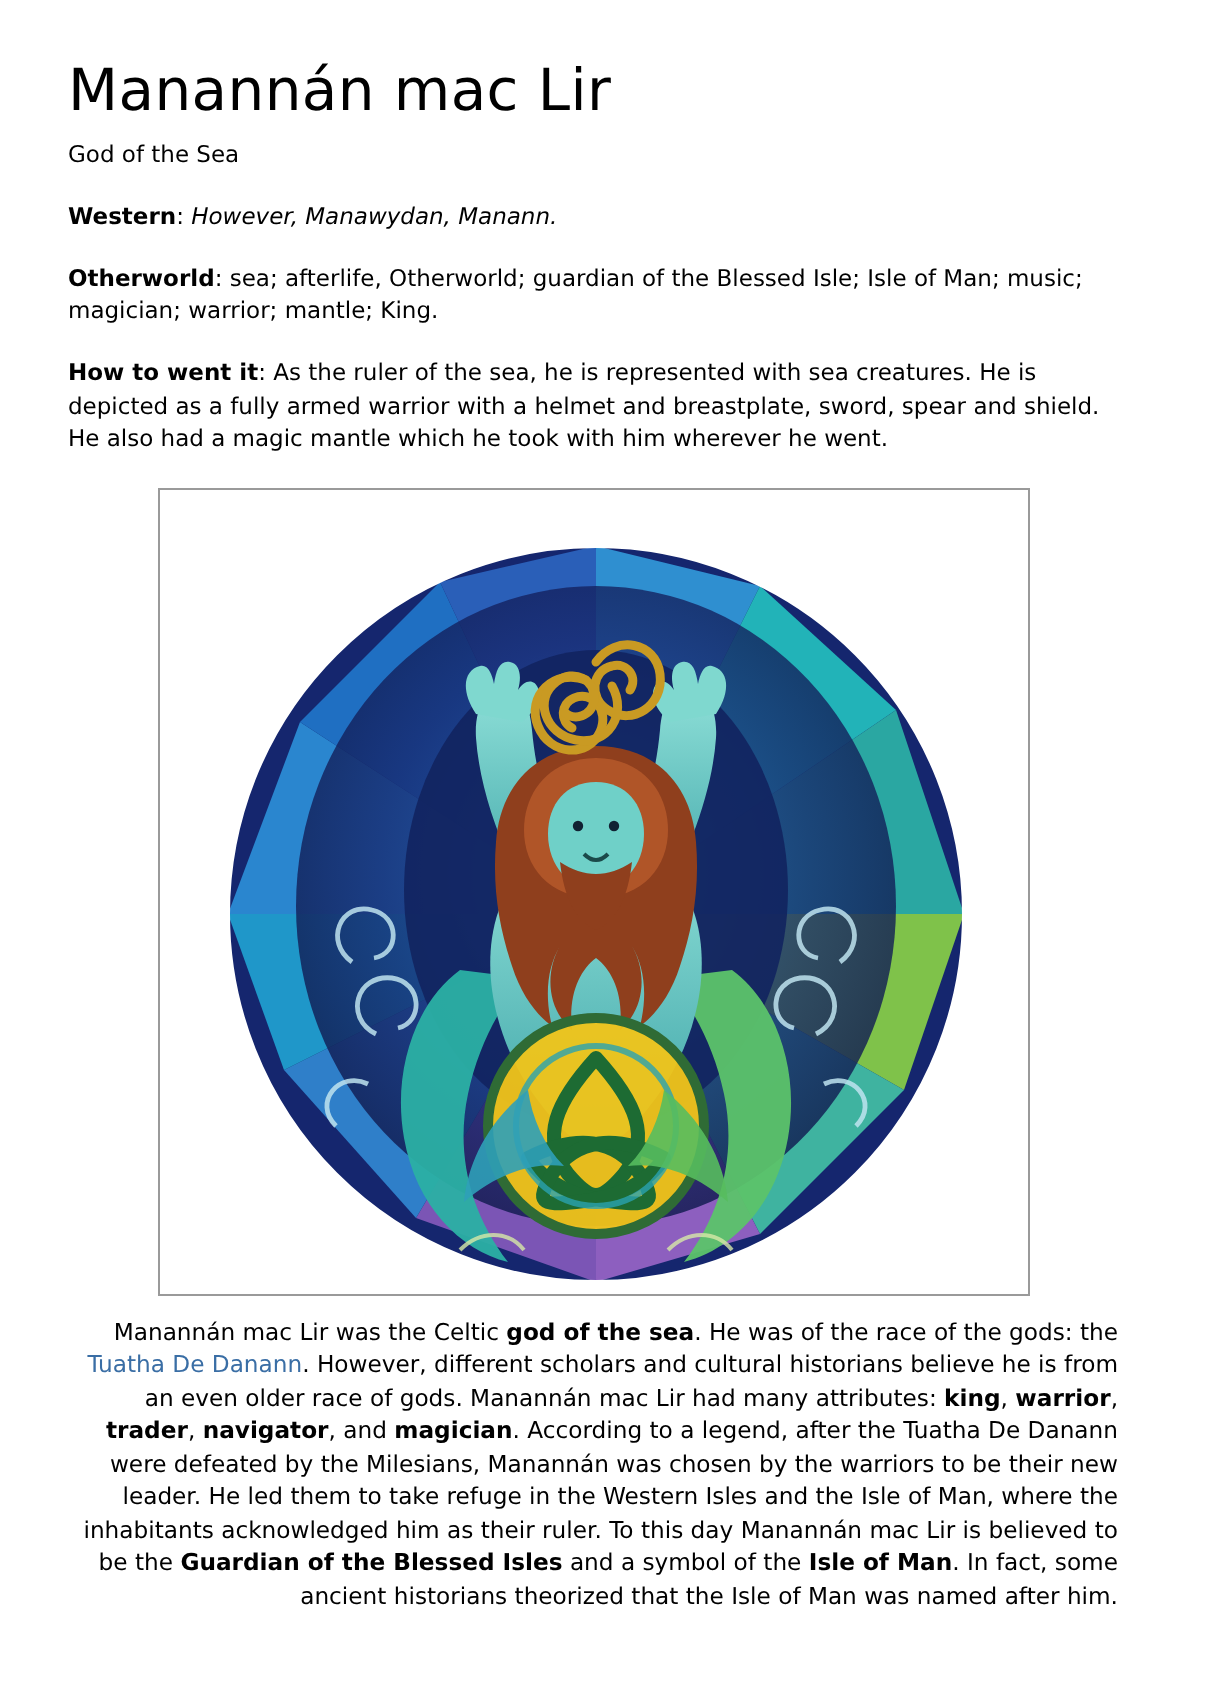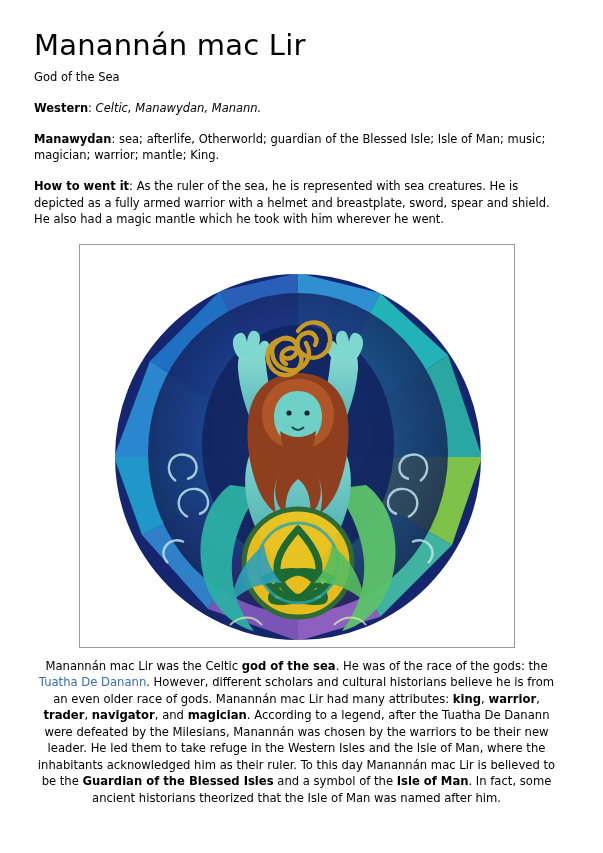--- a/index.html
+++ b/index.html
@@ -61,44 +61,44 @@
     overflow: hidden;
   }
   .art-wrap {
     position: absolute;
     inset: 0;
     display: block;
   }
   .body-text {
     font-size: 11.6px;
     line-height: 1.42;
-    text-align: center;
+    text-align: right;
     margin: 6px 0 0 0;
   }
   .body-text b { font-weight: bold; }
   .link {
     color: #3a6ea5;
     text-decoration: none;
   }
 </style>
 </head>
 <body>
 
 <div class="page">
 
   <h1 class="title">Manannán mac Lir</h1>
 
   <div class="subtitle">God of the Sea</div>
 
   <p class="meta-line">
-    <b>Western</b><span>: </span><i>Celtic, Manawydan, Manann.</i>
+    <b>Western</b><span>: </span><i>However, Manawydan, Manann.</i>
   </p>
 
   <p class="meta-line">
-    <b>Manawydan</b><span>: </span><span>sea; afterlife, Otherworld; guardian of the Blessed Isle; Isle of Man; music; magician; warrior; mantle; King.</span>
+    <b>Otherworld</b><span>: </span><span>sea; afterlife, Otherworld; guardian of the Blessed Isle; Isle of Man; music; magician; warrior; mantle; King.</span>
   </p>
 
   <p class="howto">
     <b>How to went it</b><span>: </span><span>As the ruler of the sea, he is represented with sea creatures. He is depicted as a fully armed warrior with a helmet and breastplate, sword, spear and shield. He also had a magic mantle which he took with him wherever he went.</span>
   </p>
 
   <figure class="figure" style="margin:0 auto 10px auto;">
     <svg class="art-wrap" viewBox="0 0 436 404" width="436" height="404" preserveAspectRatio="xMidYMid meet">
       <defs>
         <clipPath id="discClip">

